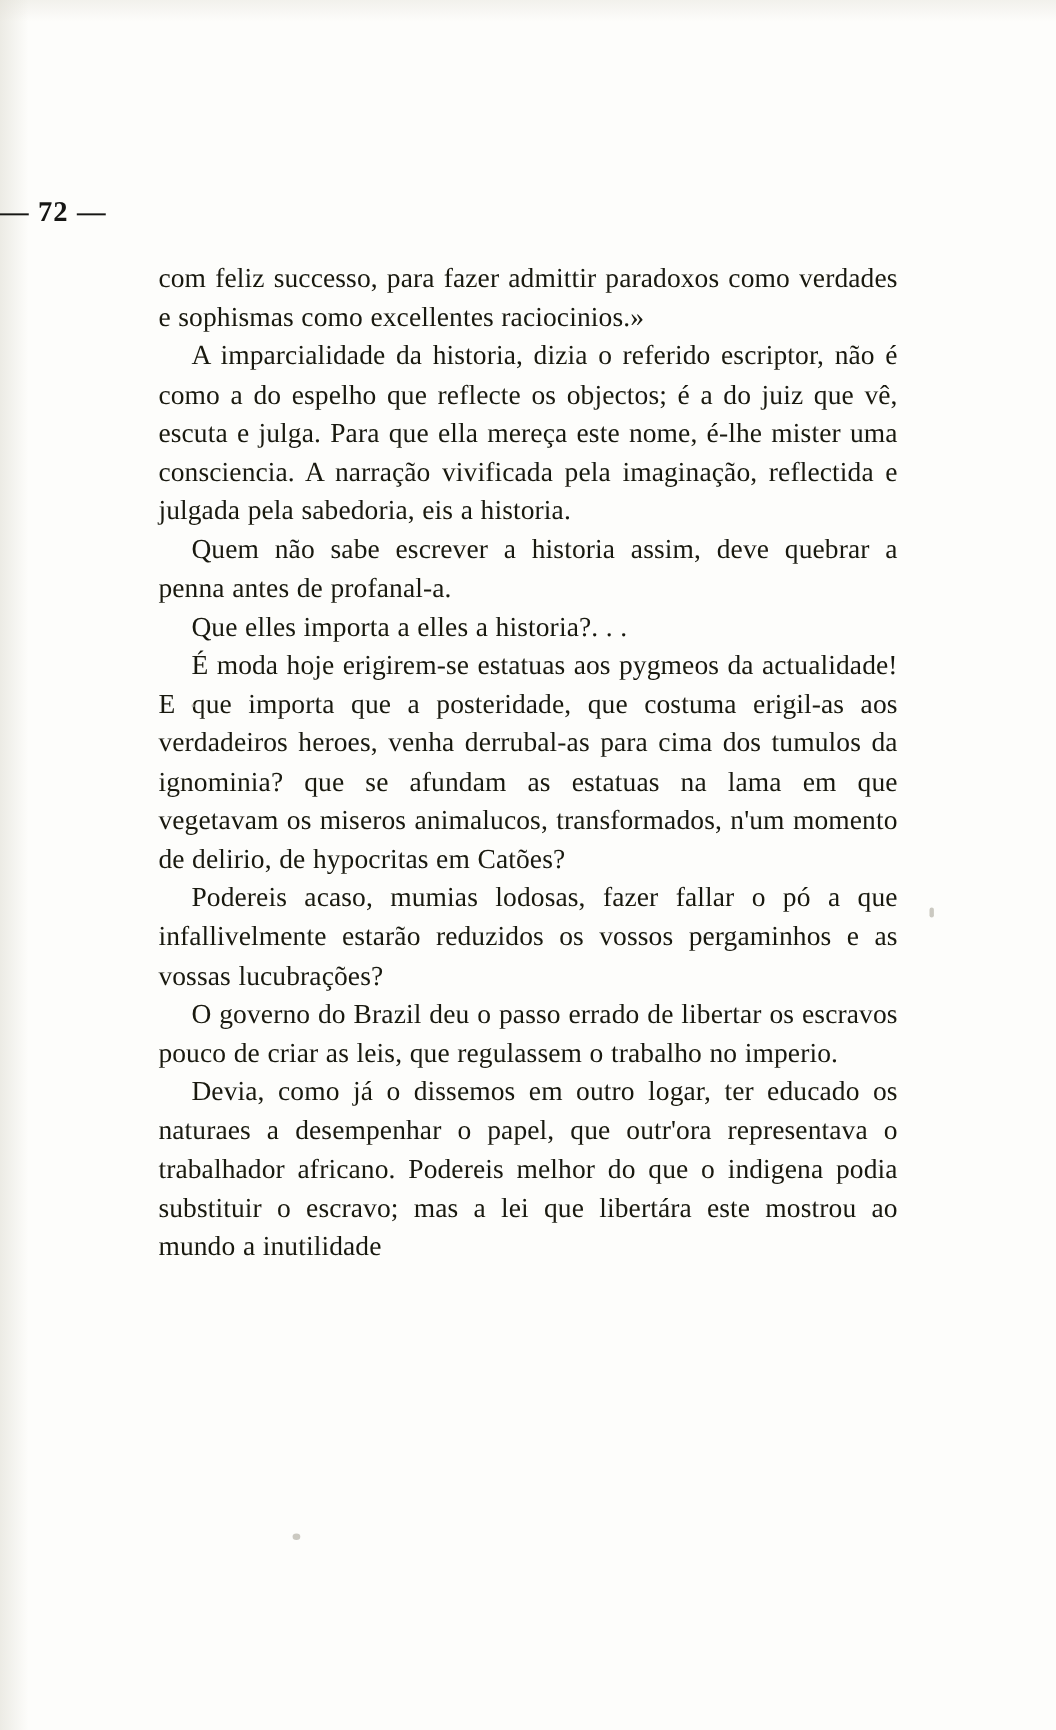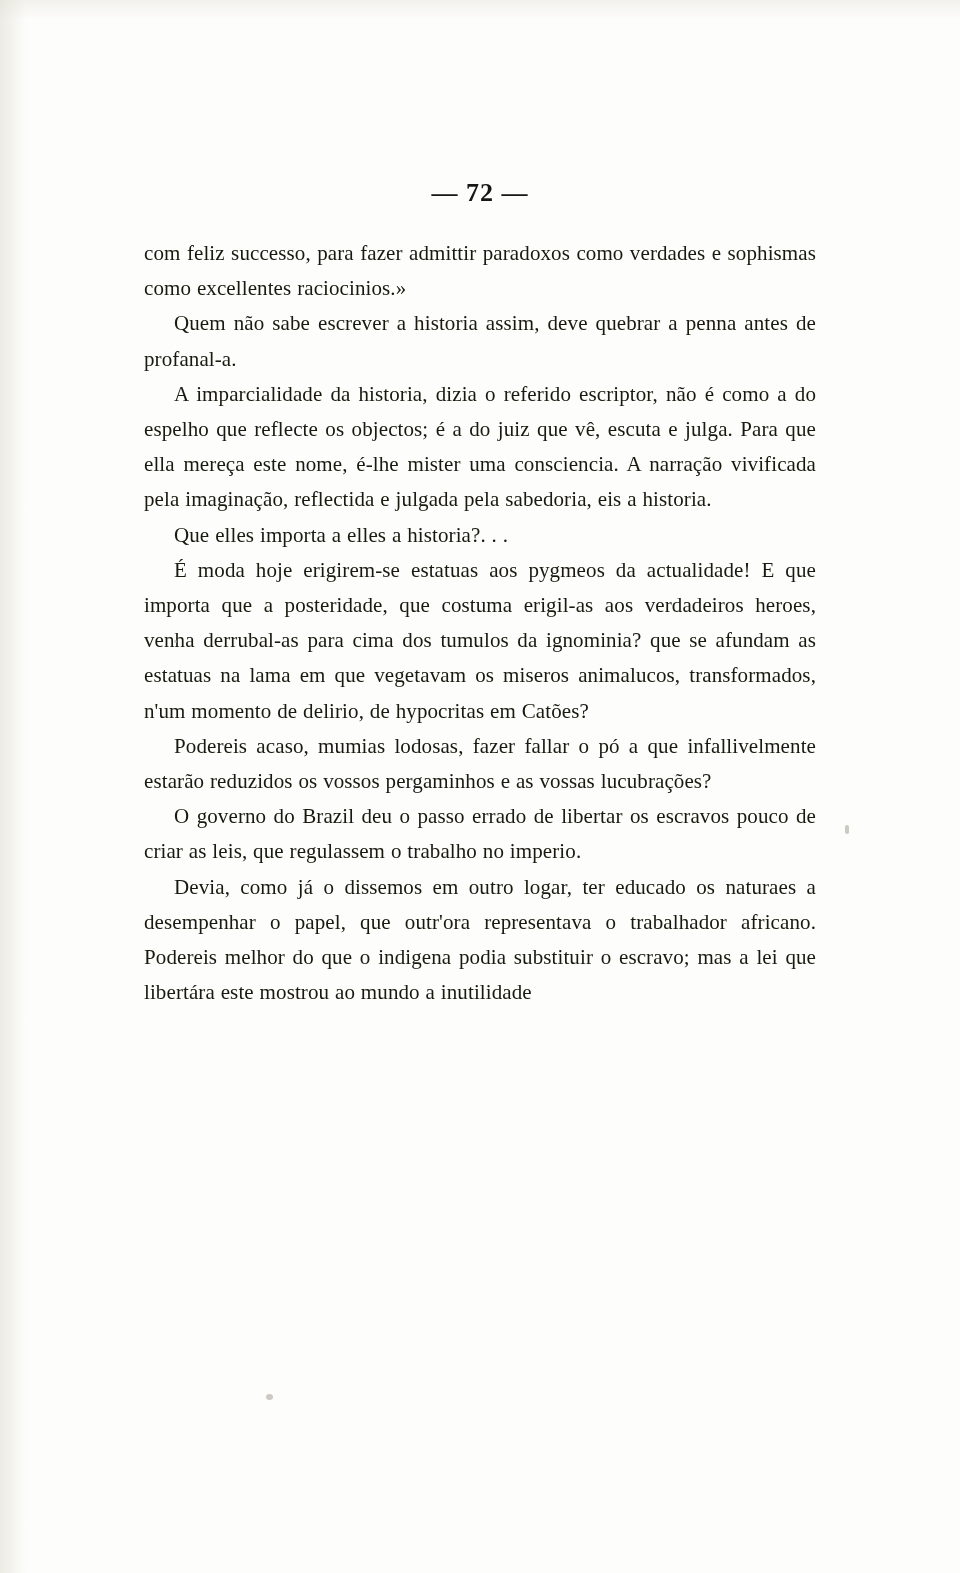--- a/index.html
+++ b/index.html
@@ -18,38 +18,38 @@
   .page {
     position: absolute;
     inset: 0;
     background: #fdfdfb;
   }
   .page-number {
     position: absolute;
     top: 178px;
     left: 0;
     width: 960px;
-    text-align: center;
+    text-align: left;
     font-family: "Liberation Serif", serif;
     font-size: 26px;
     font-weight: 700;
     letter-spacing: 1px;
     color: #161614;
   }
   .text-block {
     position: absolute;
     top: 236px;
     left: 144px;
     width: 672px;
   }
   .para {
     margin: 0 0 0 0;
     text-align: justify;
     text-justify: inter-word;
-    font-size: 21px;
+    font-size: 25px;
     line-height: 35.2px;
     color: #19190f;
     text-indent: 30px;
     letter-spacing: 0.1px;
     word-spacing: 0.5px;
   }
   .para.first {
     text-indent: 0;
   }
   
@@ -82,22 +82,22 @@
 
 <div class="page">
 
   <div class="edge-shade-top"></div>
   <div class="edge-shade-left"></div>
 
   <div class="page-number">— 72 —</div>
 
   <div class="text-block">
     <p class="para first">com feliz successo, para fazer admittir paradoxos como verdades e sophismas como excellentes raciocinios.»</p>
+    <p class="para">A imparcialidade da historia, dizia o referido escriptor, não é como a do espelho que reflecte os objectos; é a do juiz que vê, escuta e julga. Para que ella mereça este nome, é-lhe mister uma consciencia. A narração vivificada pela imaginação, reflectida e julgada pela sabedoria, eis a historia.</p>
     <p class="para">Quem não sabe escrever a historia assim, deve quebrar a penna antes de profanal-a.</p>
-    <p class="para">A imparcialidade da historia, dizia o referido escriptor, não é como a do espelho que reflecte os objectos; é a do juiz que vê, escuta e julga. Para que ella mereça este nome, é-lhe mister uma consciencia. A narração vivificada pela imaginação, reflectida e julgada pela sabedoria, eis a historia.</p>
     <p class="para">Que elles importa a elles a historia?. . .</p>
     <p class="para">É moda hoje erigirem-se estatuas aos pygmeos da actualidade! E que importa que a posteridade, que costuma erigil-as aos verdadeiros heroes, venha derrubal-as para cima dos tumulos da ignominia? que se afundam as estatuas na lama em que vegetavam os miseros animalucos, transformados, n'um momento de delirio, de hypocritas em Catões?</p>
     <p class="para">Podereis acaso, mumias lodosas, fazer fallar o pó a que infallivelmente estarão reduzidos os vossos pergaminhos e as vossas lucubrações?</p>
     <p class="para">O governo do Brazil deu o passo errado de libertar os escravos pouco de criar as leis, que regulassem o trabalho no imperio.</p>
     <p class="para">Devia, como já o dissemos em outro logar, ter educado os naturaes a desempenhar o papel, que outr'ora representava o trabalhador africano. Podereis melhor do que o indigena podia substituir o escravo; mas a lei que libertára este mostrou ao mundo a inutilidade</p>
   </div>
 
   <div class="speck s1"></div>
   <div class="speck s2"></div>
   <div class="speck s3"></div>

